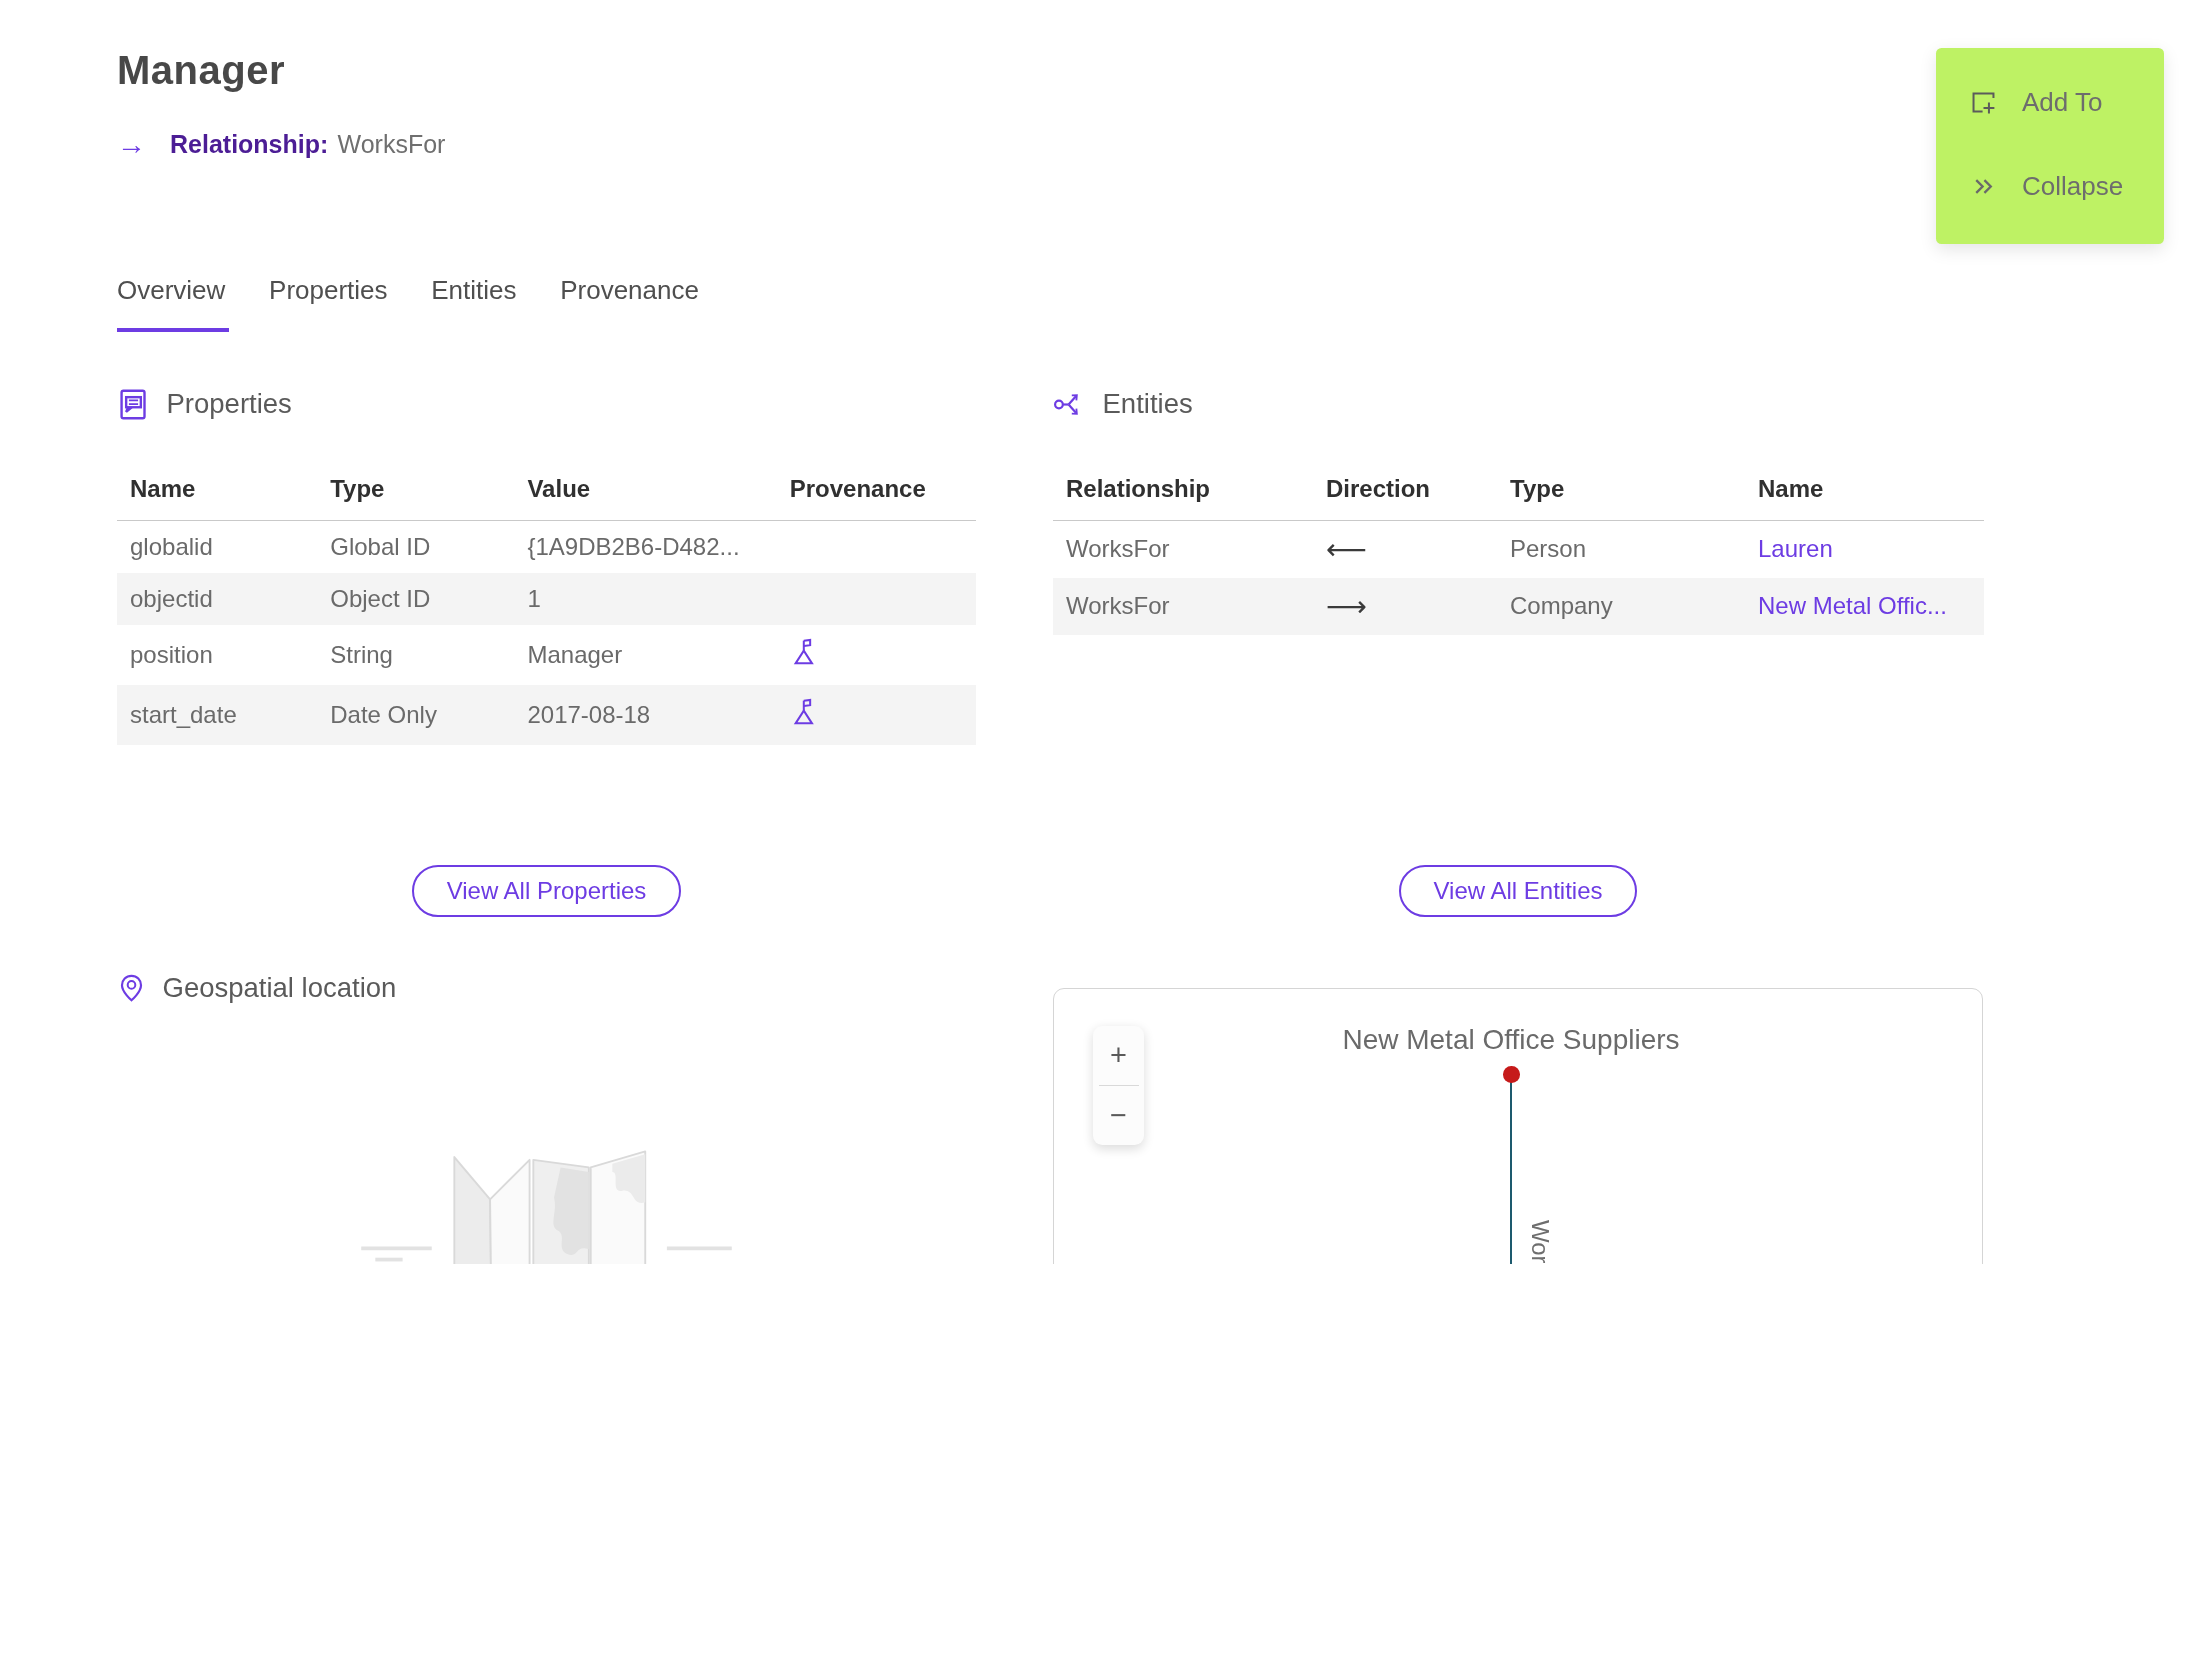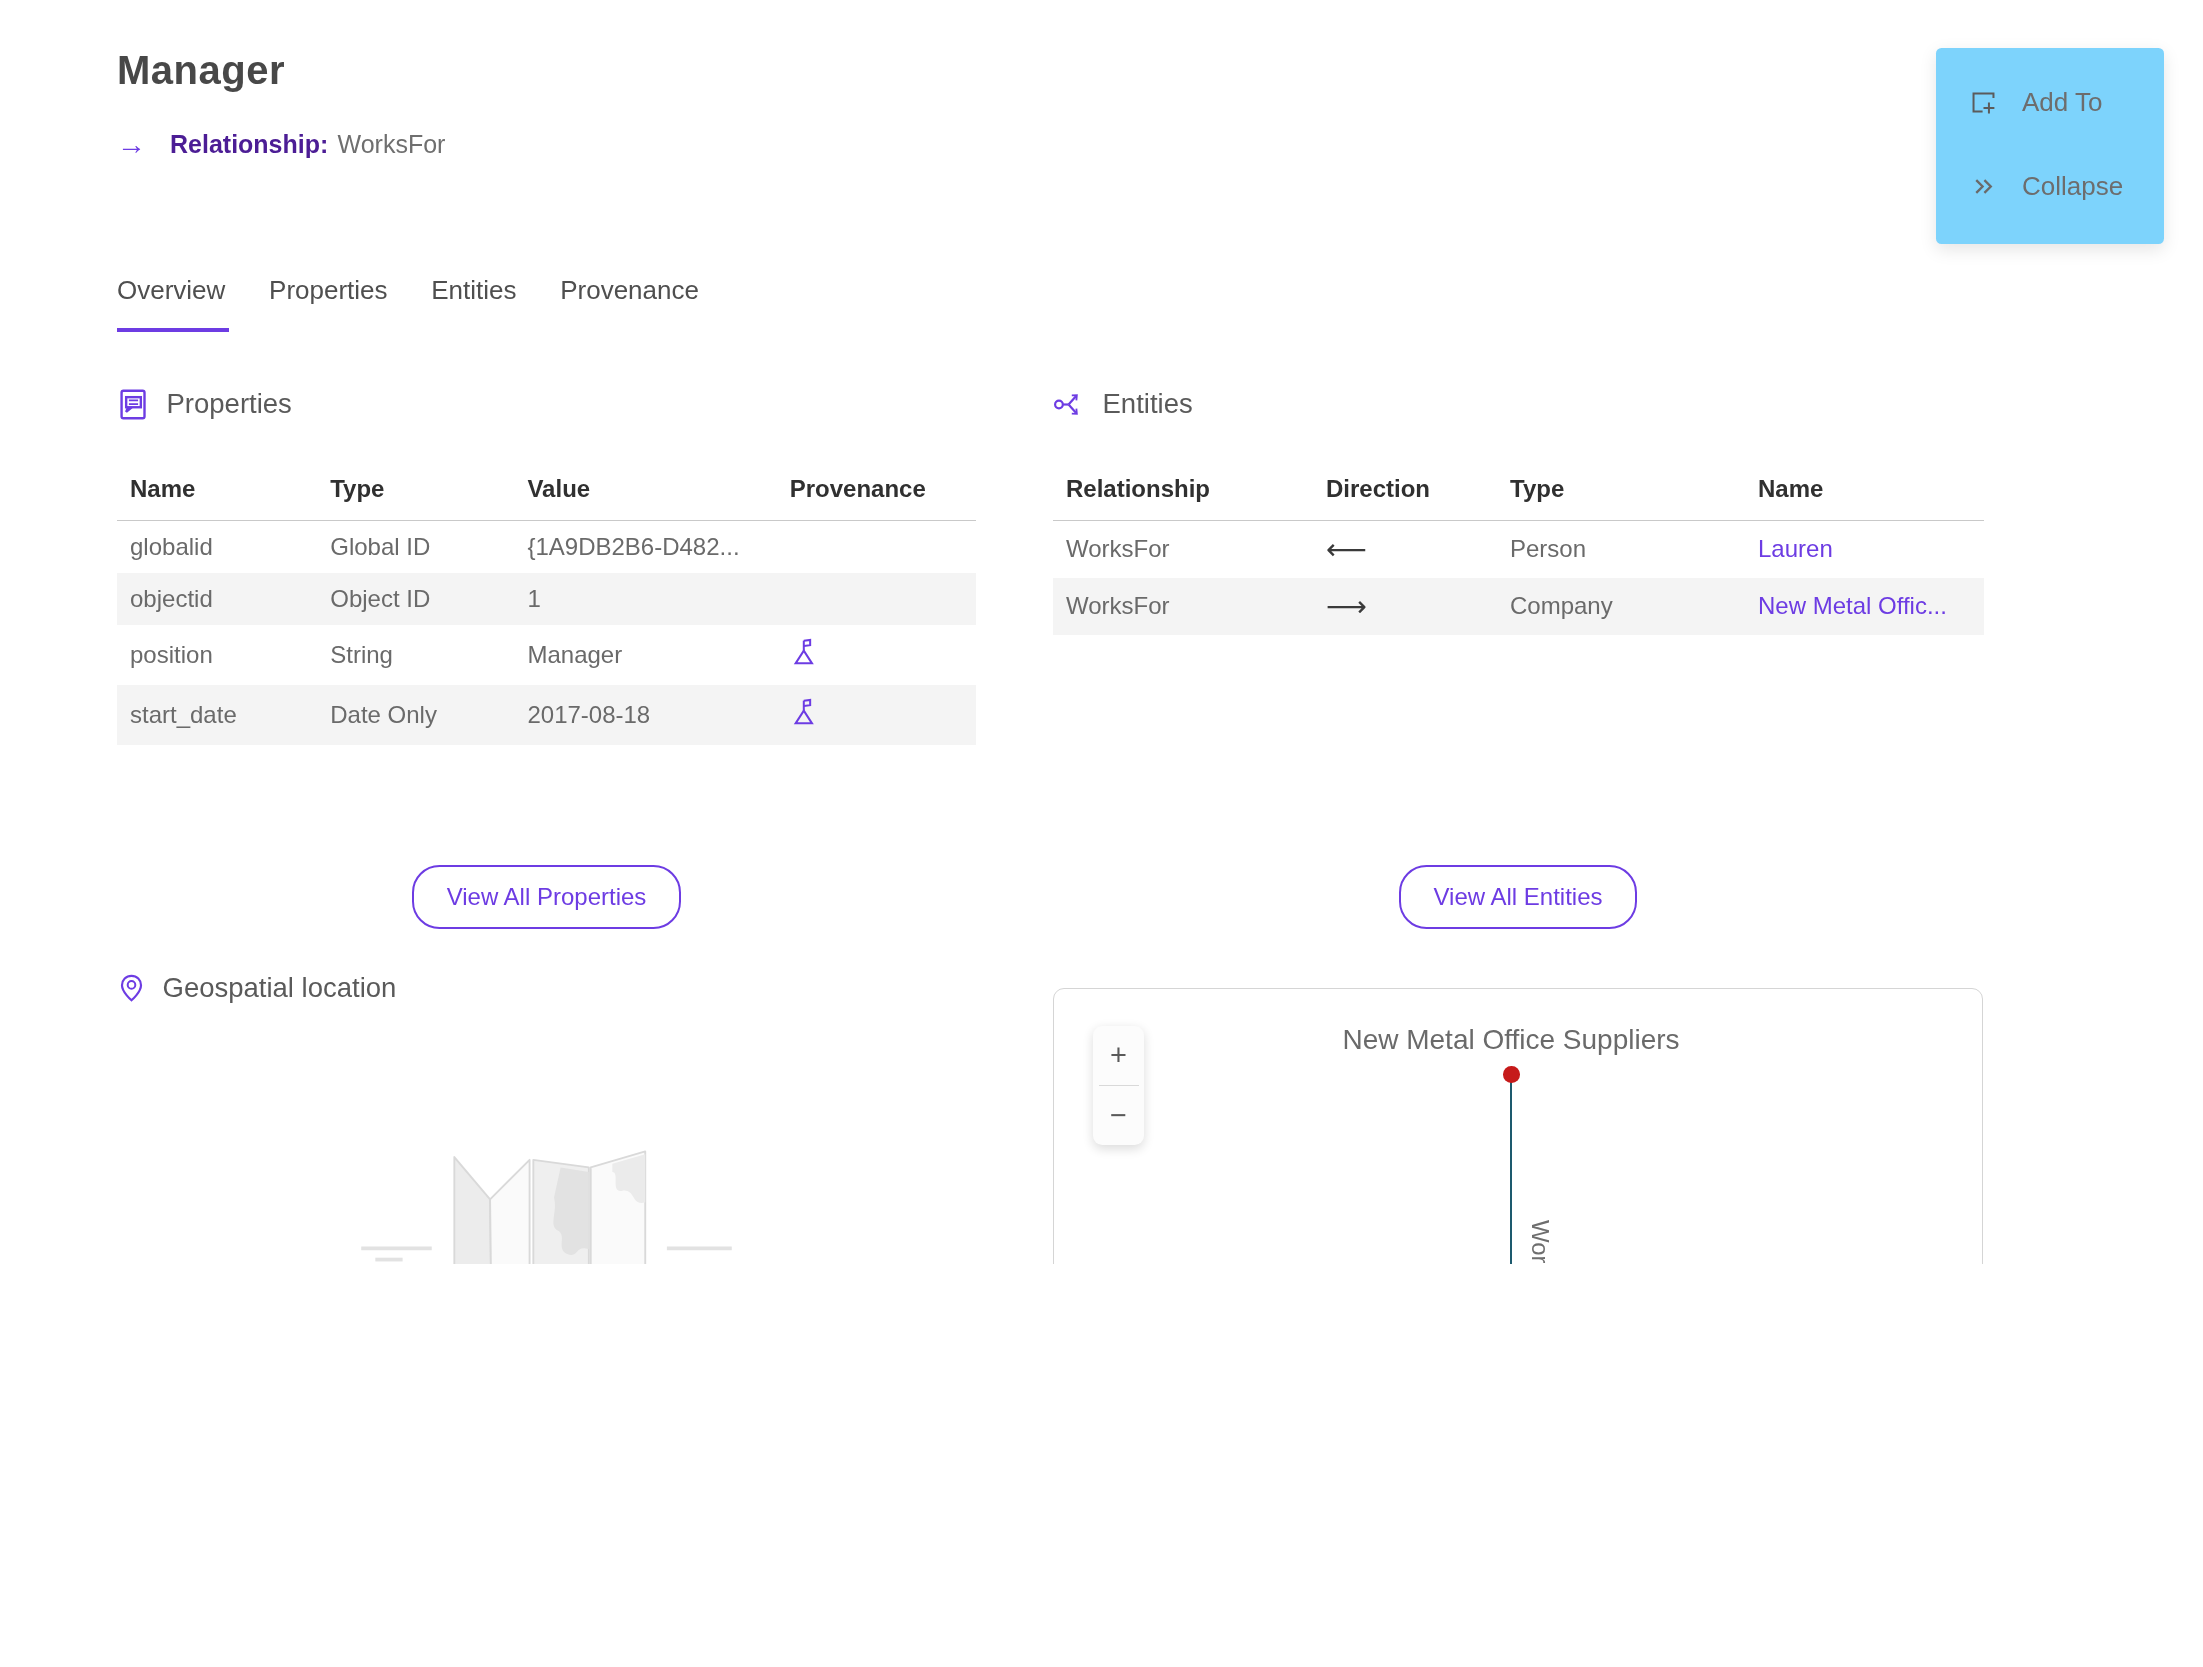--- a/index.html
+++ b/index.html
@@ -9,21 +9,21 @@
 
   
   .header { position:absolute; left:117px; top:48px; }
   .page-title { font-size:40px; font-weight:700; color:#484848; letter-spacing:0.5px; }
   .subtitle { margin-top:37px; display:flex; align-items:center; font-size:25px; }
   .subtitle .rel-arrow { color:#6d3ce3; font-size:29px; margin-right:24px; line-height:1; }
   .subtitle .lbl { font-weight:700; color:#4c1d95; }
   .subtitle .val { color:#6f6f6f; margin-left:9.2px; }
 
   
-  .float-menu { position:absolute; left:1936px; top:48px; width:228px; background:#7dd3fc;
+  .float-menu { position:absolute; left:1936px; top:48px; width:228px; background:#bef264;
     border-radius:5.5px; box-shadow:0 5.5px 16.5px rgba(0,0,0,.10); padding:39px 0 42px 33px;
     display:flex; flex-direction:column; gap:53px; }
   .menu-item { display:flex; align-items:center; gap:24px; font-size:26px; color:#6d6d6d; cursor:pointer; }
   .menu-item svg { flex:0 0 auto; }
 
   
   .tabs { position:absolute; left:117px; top:275px; display:flex; gap:40px; }
   .tab { font-size:26px; color:#4f4f4f; padding:0 3.7px 22px 0; cursor:pointer; }
   .tab.active { border-bottom:4.6px solid #6d3ce3; }
 
@@ -41,21 +41,21 @@
     border-bottom:1.8px solid #c9c9c9; }
   tbody td { color:#6a6a6a; padding:12px 7.3px 12px 13px; height:28.5px; overflow:hidden; white-space:nowrap; }
   tbody tr:nth-child(even) { background:#f4f4f4; }
   td.link { color:#6d3ce3; cursor:pointer; }
   td.dir  { font-size:28.5px; color:#3a3a3a; }
 
   .p-col-name{width:200px}.p-col-type{width:197px}.p-col-value{width:262px}.p-col-prov{width:199px}
   .e-col-rel{width:260px}.e-col-dir{width:184px}.e-col-type{width:248px}.e-col-name{width:239px}
 
   .view-all-wrap { position:absolute; top:481px; left:0; width:100%; text-align:center; }
-  .view-all { display:inline-block; padding:16px 33px; border:2.8px solid #6d3ce3; border-radius:27.5px;
+  .view-all { display:inline-block; padding:10px 33px; border:2.8px solid #6d3ce3; border-radius:27.5px;
     color:#6d3ce3; font-size:24px; background:#fff; cursor:pointer;text-align:right; }
 
   
   .geo-section, .chart-section { position:absolute; top:584px; left:0; width:100%; }
   .geo-illustration { display:block; margin:53px auto 0; }
   .geo-caption { margin-top:96px; text-align:center; font-size:25px; color:#4d4d4d; }
 
   .chart-panel { margin-top:20px; height:577px; border:1.8px solid #d5d5d5; border-radius:11px;
     position:relative; background:#fff; }
   .zoom-ctl { position:absolute; left:39px; top:37px; width:51px; background:#fcfcfc;

